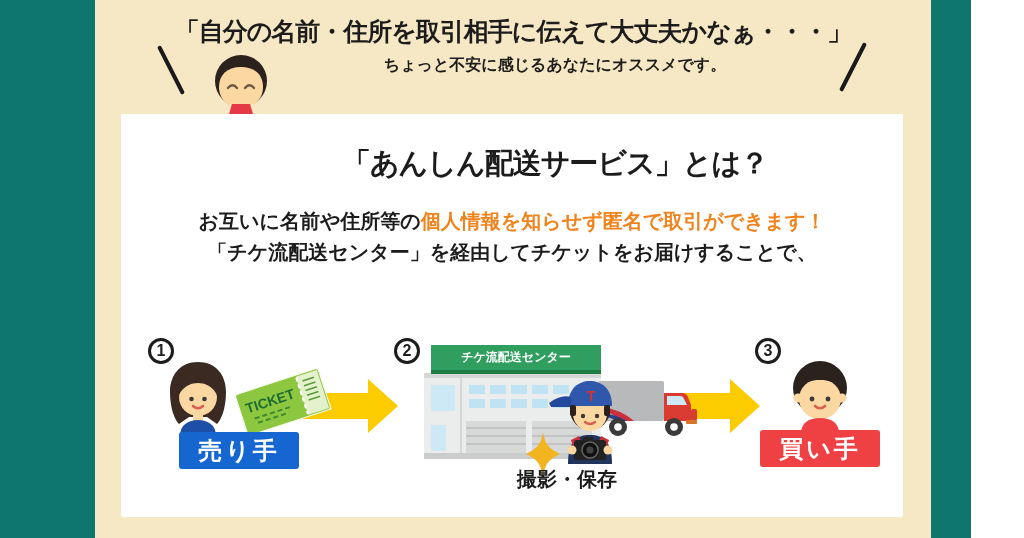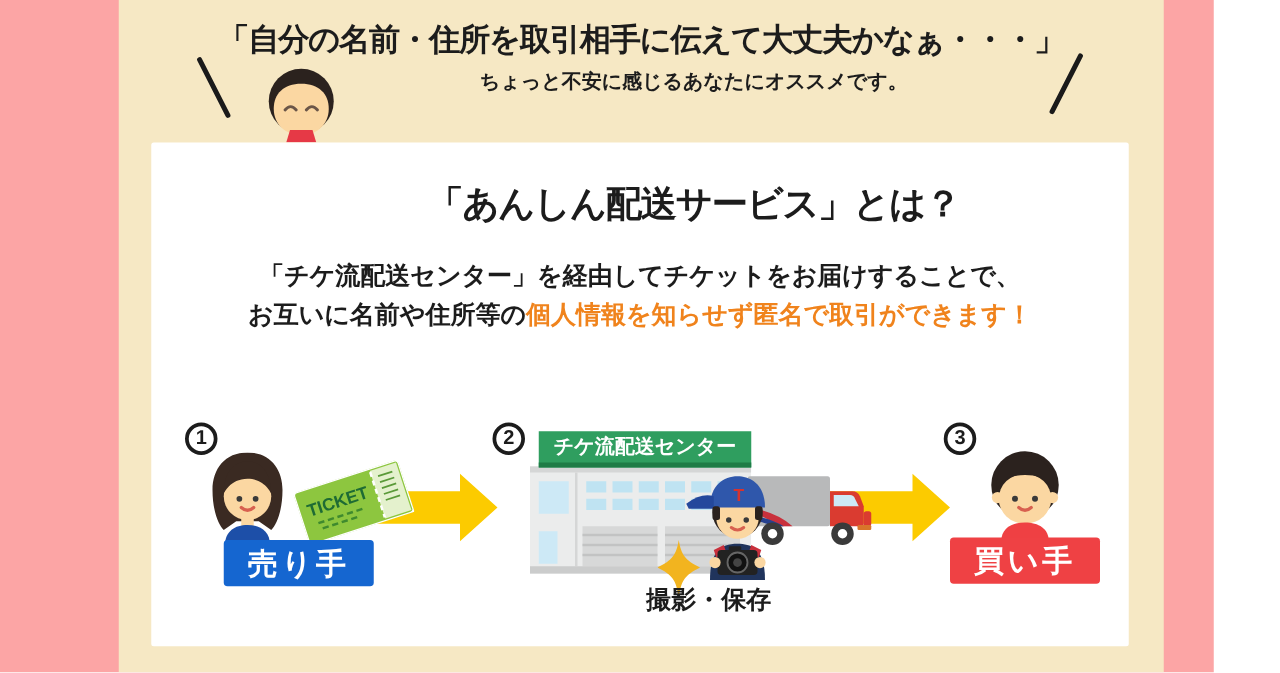--- a/index.html
+++ b/index.html
@@ -1,17 +1,17 @@
 <!DOCTYPE html>
 <html><head>
 <meta charset="utf-8">
 <style>
   * { margin:0; padding:0; box-sizing:border-box; }
   body { font-family:"Liberation Sans", sans-serif; background:#ffffff; }
-  .page { position:relative; width:971px; height:538px; background:#fca5a5; overflow:hidden; }
+  .page { position:relative; width:971px; height:538px; background:#0f766e; overflow:hidden; }
   .panel { position:absolute; left:95px; top:0; width:836px; height:538px; background:#f6e8c4; }
 
   
   .hline1 { position:absolute; left:95px; top:15px; width:836px; text-align:center;
             font-size:25px; font-weight:800; color:#1c1c1c; letter-spacing:-1px; }
   .hline2 { position:absolute; left:285px; top:55px; width:540px; text-align:center;
             font-size:16px; font-weight:800; color:#1c1c1c; }
   .slash { position:absolute; width:4px; height:54px; background:#1a1a1a; border-radius:2px; }
   .slash.left  { left:169px; top:43px; transform:rotate(-27deg); }
   .slash.right { left:851px; top:40px; transform:rotate(27deg); }
@@ -31,21 +31,21 @@
   .step-num { position:absolute; width:26px; height:26px; border:3px solid #1c1c1c; border-radius:50%;
               background:#ffffff; display:flex; align-items:center; justify-content:center;
               font-size:16px; font-weight:800; color:#1c1c1c; z-index:5; }
   .role-label { position:absolute; width:120px; height:37px; display:flex; align-items:center;
                 justify-content:center; color:#ffffff; font-weight:800; font-size:24px;
                 letter-spacing:3px; border-radius:3px; z-index:5; }
   .seller-label { left:27px; top:318px; background:#1566d0;margin-left:31px; }
   .buyer-label  { left:639px; top:316px; background:#ef4144; }
   .center-sign { position:absolute; left:310px; top:231px; width:170px; height:29px;
                  background:#2f9e5f; border-bottom:4px solid #1e7c46; color:#ffffff;
-                 font-weight:800; font-size:16px; display:flex; align-items:center;
+                 font-weight:800; font-size:12px; display:flex; align-items:center;
                  justify-content:center; z-index:4; letter-spacing:0; }
   .caption { position:absolute; left:396px; top:352px; width:140px; 
              font-size:20px; font-weight:800; color:#1c1c1c; z-index:5; }
   .ticket-wrap { position:absolute; left:118px; top:266px; width:88px; height:44px;
                  transform:rotate(-18deg); z-index:3; }
 </style>
 </head>
 <body>
 
 <div class="page">
@@ -61,22 +61,22 @@
     <path d="M29 13 C15 13 7 21 7 33 C7 45 16 54 29 54 C42 54 51 45 51 33 C51 21 43 13 29 13 Z" fill="#fbd7a2"></path>
     <path d="M16 34 Q20.5 28.5 25 34" stroke="#6b5648" stroke-width="2.3" fill="none" stroke-linecap="round"></path>
     <path d="M33 34 Q37.5 28.5 42 34" stroke="#6b5648" stroke-width="2.3" fill="none" stroke-linecap="round"></path>
     <path d="M17 60 L20 50 L38 50 L41 60 Z" fill="#e63946"></path>
   </svg>
 
   <div class="card">
     <div class="card-title">「あんしん配送サービス」とは？</div>
 
     <div class="card-desc">
+      <div><span>お互いに名前や住所等の</span><span class="orange">個人情報を知らせず匿名で取引ができます！</span></div>
       <div><span>「チケ流配送センター」を経由してチケットをお届けすることで、</span></div>
-      <div><span>お互いに名前や住所等の</span><span class="orange">個人情報を知らせず匿名で取引ができます！</span></div>
     </div>
 
     <div class="step-num" style="left:27px; top:224px;">1</div>
     <div class="step-num" style="left:273px; top:224px;">2</div>
     <div class="step-num" style="left:634px; top:224px;">3</div>
 
     <svg class="abs" style="left:124px; top:264px; z-index:1;" width="154" height="56" viewBox="0 0 154 56">
       <polygon points="0,15 123,15 123,1 153,28 123,55 123,41 0,41" fill="#fccb00"></polygon>
     </svg>
     <svg class="abs" style="left:540px; top:264px; z-index:1;" width="100" height="56" viewBox="0 0 100 56">

